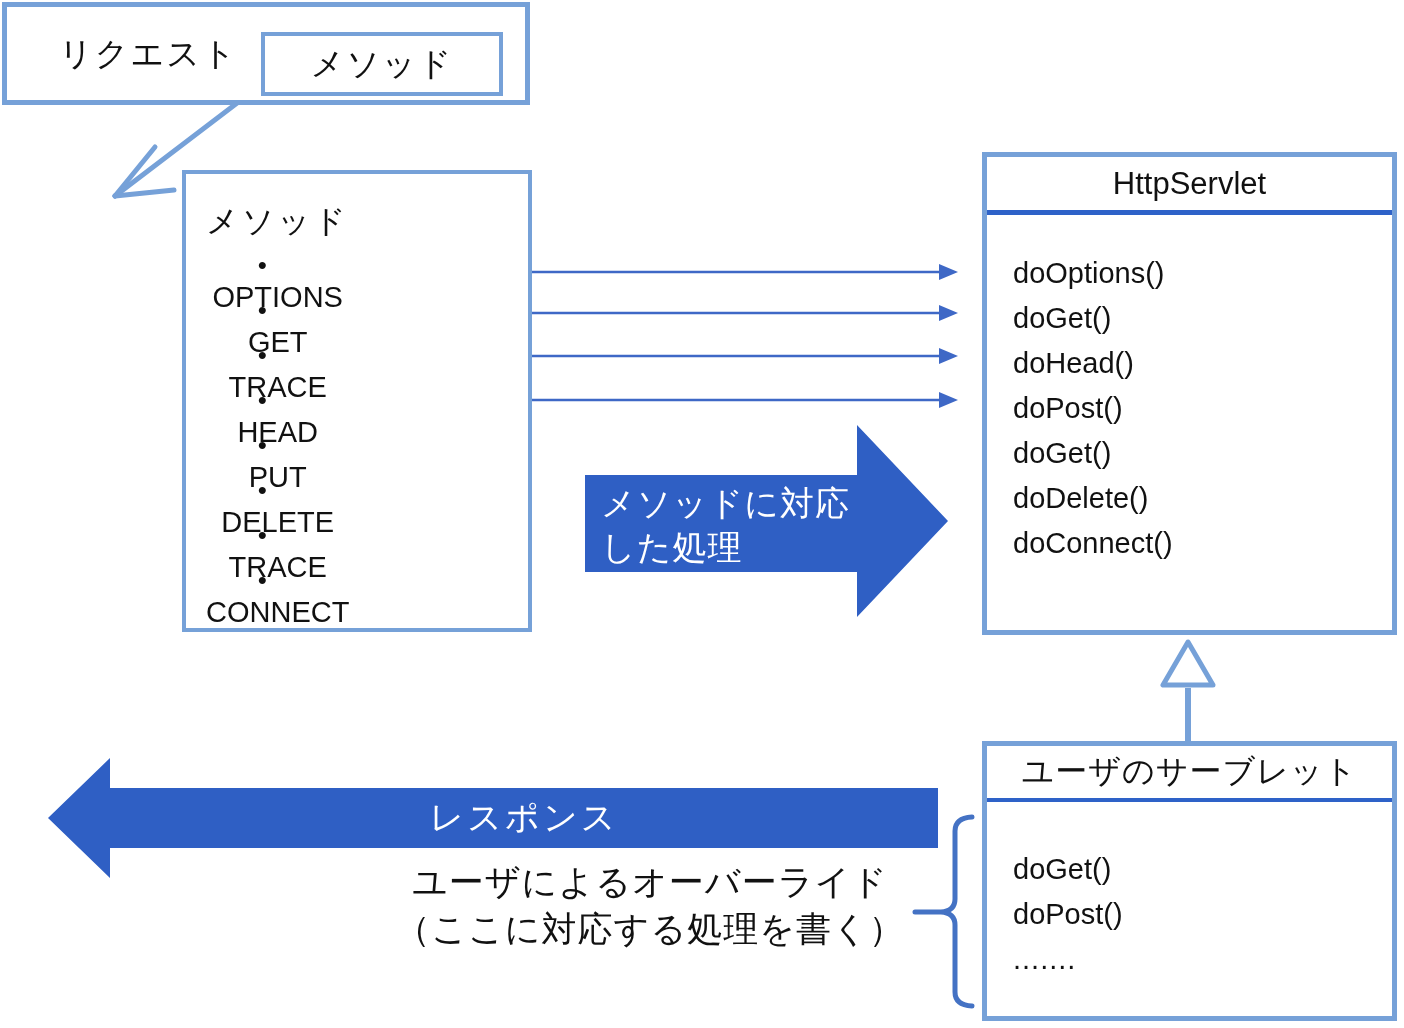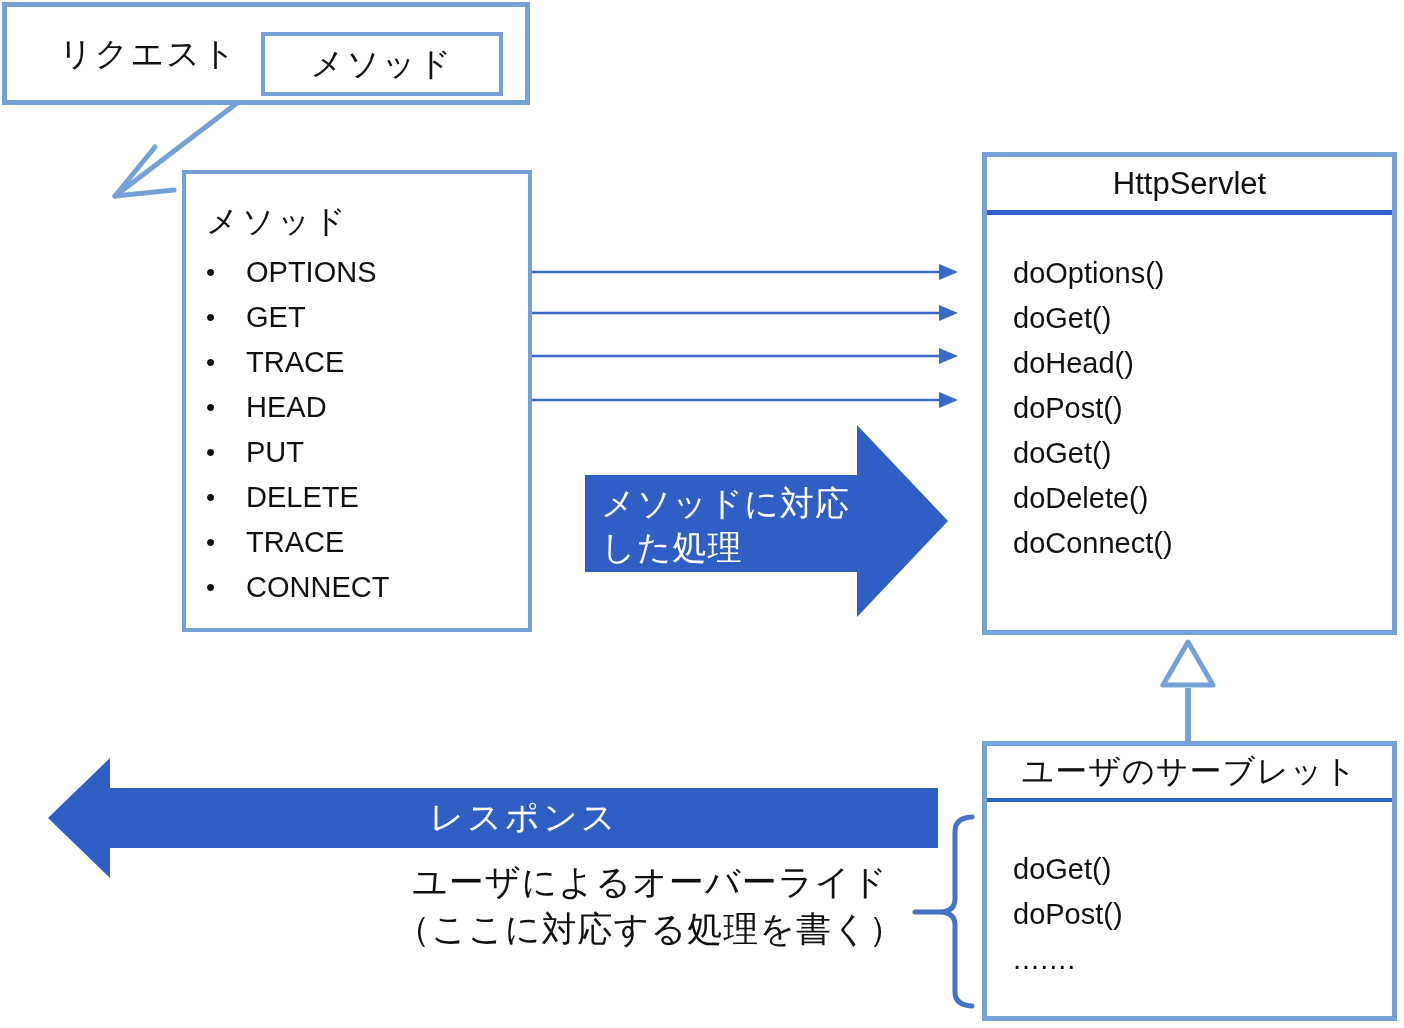--- a/index.html
+++ b/index.html
@@ -17,21 +17,21 @@
   .request-label{position:absolute;left:52px;top:0;height:95px;display:flex;align-items:center;
     font-size:33px;letter-spacing:2px;}
   .request-method-inner{position:absolute;left:254px;top:25px;width:242px;height:64px;
     border:4px solid #76A1D8;box-sizing:border-box;display:flex;align-items:center;justify-content:center;
     font-size:33px;letter-spacing:2px;background:#ffffff;}
 
   
   .method-box{left:182px;top:170px;width:350px;height:462px;}
   .method-title{position:absolute;left:20px;top:26px;font-size:32px;letter-spacing:3px;}
   .method-list{position:absolute;left:20px;top:76px;}
-  .m-row{height:45px;display:flex;align-items:center;font-size:29px;}
+  .m-row{height:45px;display:flex;align-items:center;font-size:29px;flex-direction:column;}
   .m-row .bullet{width:40px;font-size:26px;}
   .m-row .bullet::before{content:"•";}
 
   
   .servlet-box{left:982px;top:152px;width:415px;height:483px;}
   .servlet-title{position:absolute;left:0;top:0;width:100%;height:53px;display:flex;
     align-items:center;justify-content:center;font-size:31px;}
   .servlet-divider{position:absolute;left:0;top:53px;width:100%;height:5px;background:#2E62C8;}
   .servlet-list{position:absolute;left:26px;top:94px;}
   .s-row{height:45px;display:flex;align-items:center;font-size:29px;}

